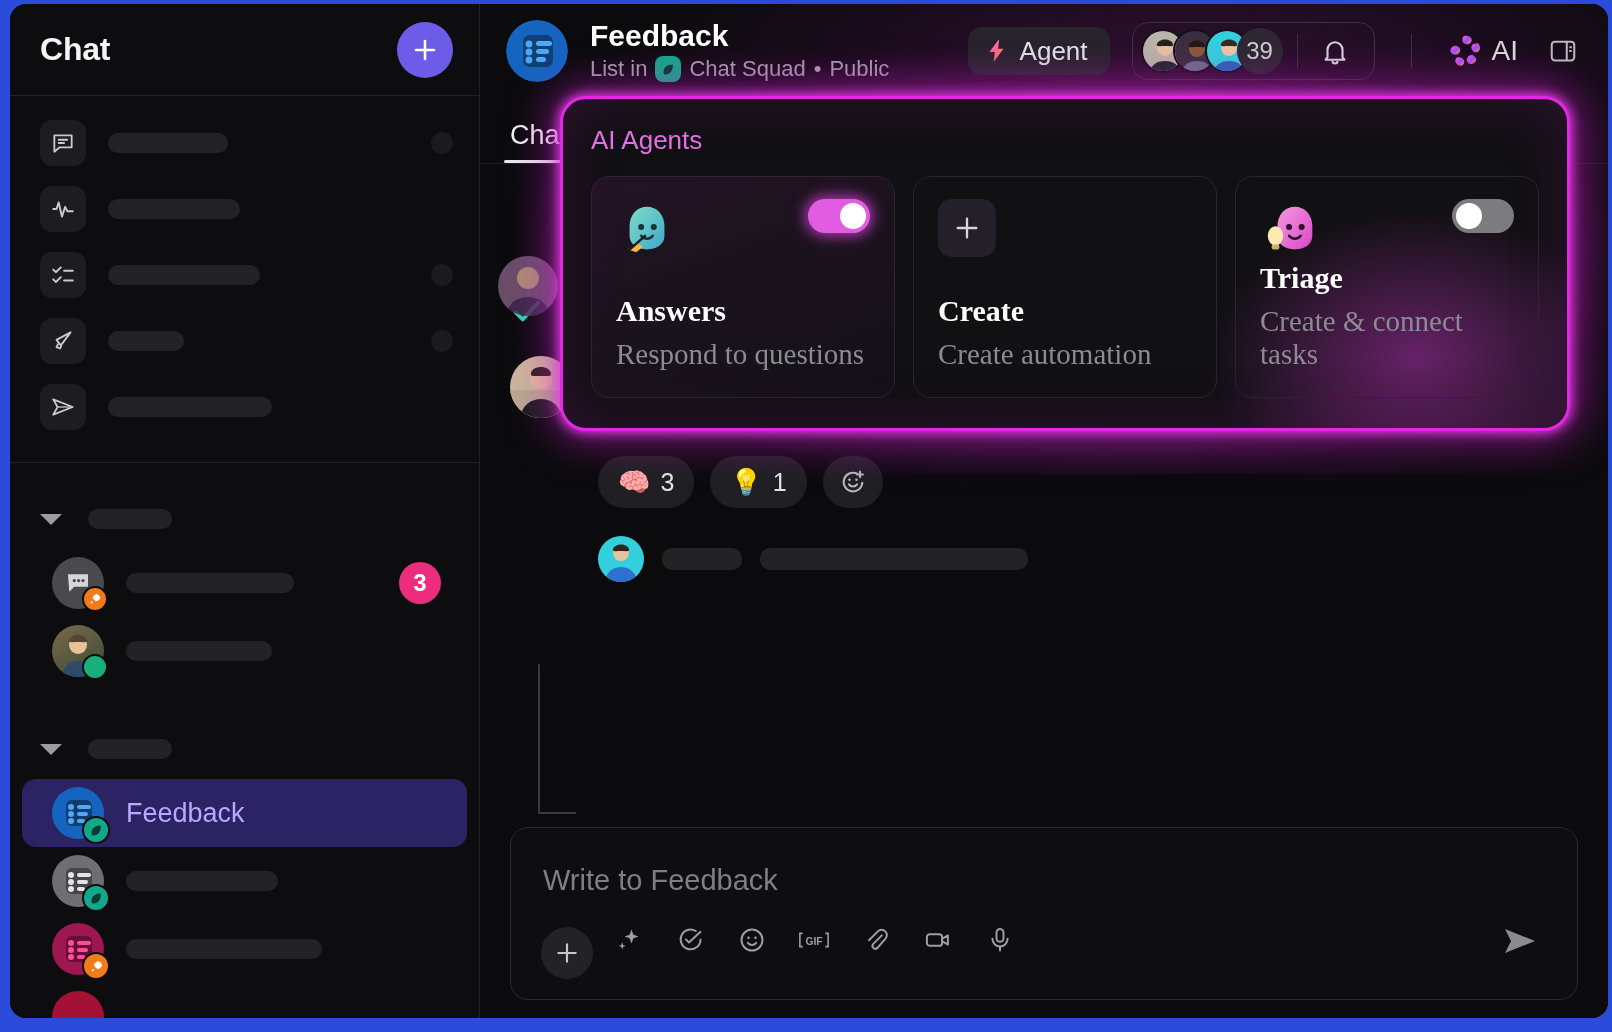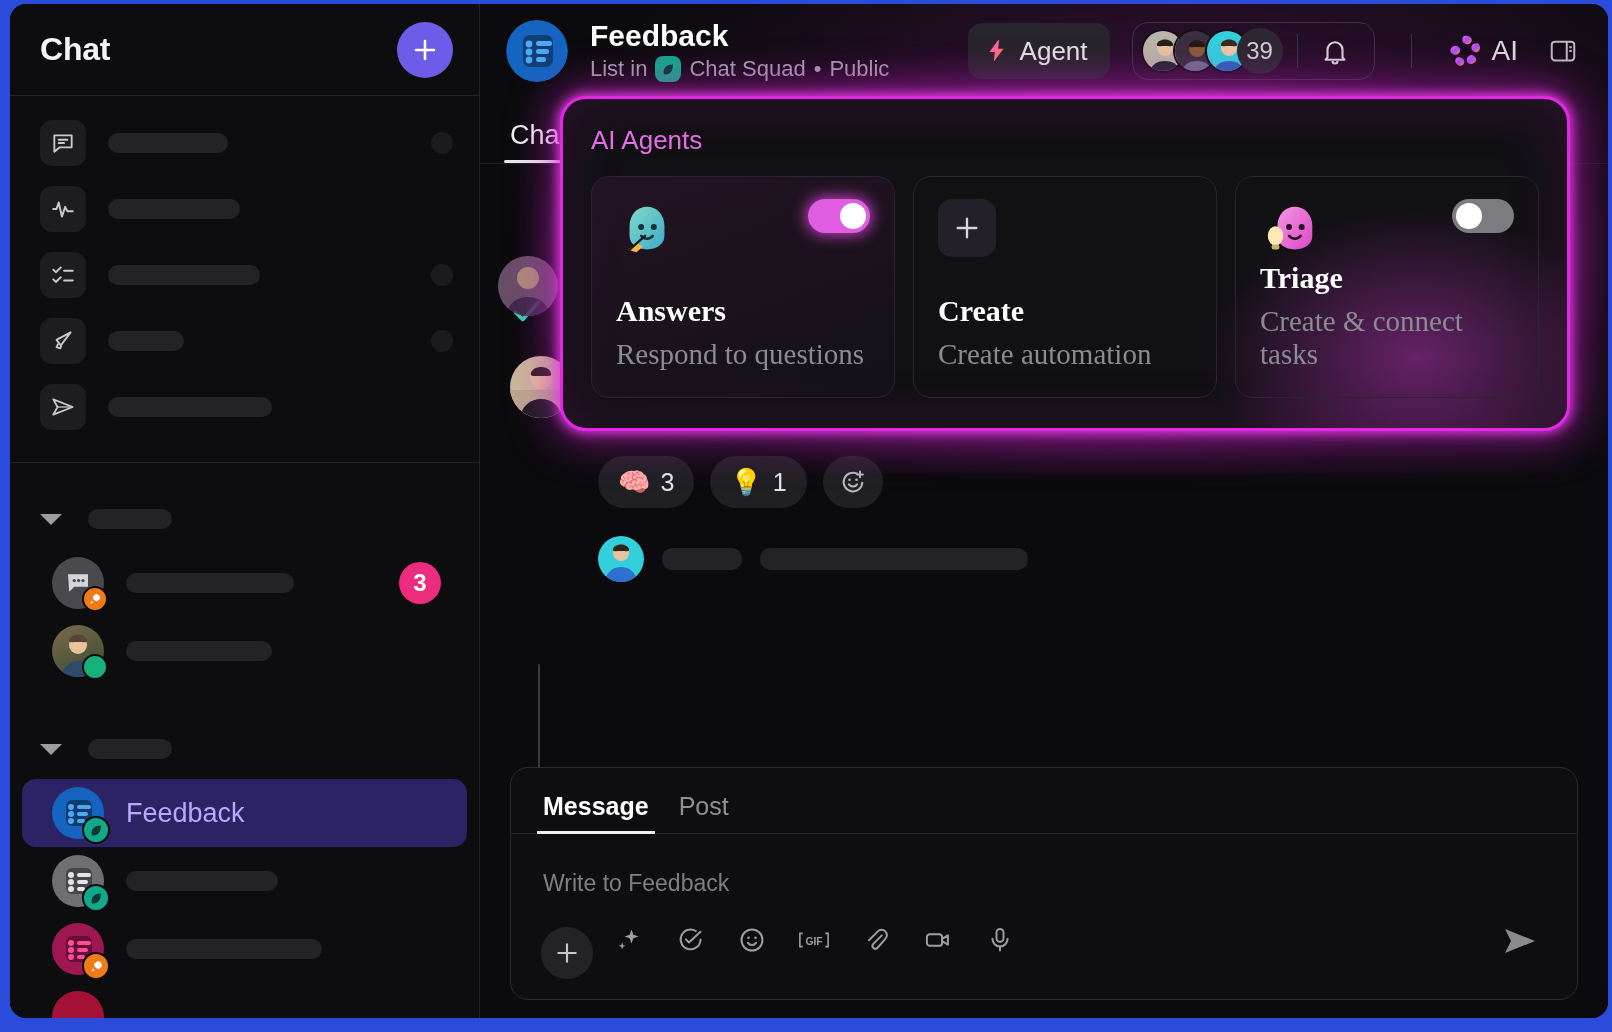--- a/index.html
+++ b/index.html
@@ -103,21 +103,21 @@
     position: relative; z-index: 3;
   }
   .list-ico { width: 62px; height: 62px; flex: 0 0 62px; border-radius: 50%; overflow: hidden; position: relative; }
   .titles { min-width: 0; }
   .t-main { font-size: 30px; font-weight: bold; color: #fff; line-height: 1.08; }
   .t-sub { font-size: 22px; color: #a89bb0; display: flex; align-items: center; gap: 8px; margin-top: 4px; white-space: nowrap; }
   .t-sub .leafchip { width: 26px; height: 26px; border-radius: 8px; background: #12a88a; display: flex; align-items: center; justify-content: center; }
   .spacer { flex: 1; }
 
   .agent-btn {
-    height: 56px; border-radius: 14px; background: #28242c;
+    height: 48px; border-radius: 14px; background: #28242c;
     display: flex; align-items: center; gap: 10px; padding: 0 22px 0 16px;
     cursor: pointer;
   }
   .agent-btn span { font-size: 26px; color: #e2e2e6; }
 
   .people-box {
     height: 58px; border: 1px solid #3a3440; border-radius: 16px;
     display: flex; align-items: center; padding: 0 16px 0 8px; gap: 0;
   }
   .stack { display: flex; align-items: center; }
@@ -163,21 +163,21 @@
 
   
   .composer {
     margin: 0 30px 18px 30px; border: 1px solid #2c2c30; border-radius: 18px;
     background: #0e0e10; overflow: hidden; flex: 0 0 auto;
   }
   .comp-tabs { height: 66px; display: flex; align-items: flex-end; gap: 30px; padding: 0 32px; border-bottom: 1px solid #242428; }
   .comp-tab { font-size: 25px; color: #8f8f98; padding-bottom: 12px; position: relative; cursor: pointer; }
   .comp-tab.active { color: #fff; font-weight: bold; }
   .comp-tab.active::after { content: ""; position: absolute; left: -6px; right: -6px; bottom: -1px; height: 3px; background: #f0f0f4; }
-  .comp-input { padding: 36px 32px 10px 32px; font-size: 23px; color: #7e7e87; cursor: text; }
+  .comp-input { padding: 36px 32px 10px 32px; font-size: 29px; color: #7e7e87; cursor: text; }
   .comp-tools { height: 92px; display: flex; align-items: center; gap: 8px; padding: 0 30px; }
   .plus-circle { width: 52px; height: 52px; border-radius: 50%; background: #232327; display: flex; align-items: center; justify-content: center; cursor: pointer; }
   .tool { width: 54px; height: 54px; display: flex; justify-content: center; cursor: pointer; }
 
   
   .popup-wrap { position: absolute; left: 80px; top: 92px; width: 1010px; z-index: 20; }
   .popup-glow {
     position: absolute; inset: -26px; border-radius: 46px;
     background: radial-gradient(ellipse at 50% 50%, rgba(226,40,226,.55), rgba(180,30,180,.18) 58%, rgba(0,0,0,0) 76%);
     filter: blur(16px); pointer-events: none;
@@ -596,24 +596,20 @@
                 <path d="M7 46c1-11 9-15 16-15s15 4 16 15z" fill="#2f6fd0"></path>
                 <path d="M15 13c2-6 14-6 16 0 1 3-2 2-8 2s-9 1-8-2z" fill="#342318"></path>
               </svg>
         </div>
         <div class="skel" style="width:80px;height:22px"></div>
         <div class="skel" style="width:268px;height:22px"></div>
       </div>
     </div>
 
     <div class="composer">
-      <div class="comp-tabs">
-        <div class="comp-tab active">Message</div>
-        <div class="comp-tab">Post</div>
-      </div>
       <div class="comp-input">Write to Feedback</div>
       <div class="comp-tools">
         <div class="plus-circle">
           <svg width="26" height="26" viewBox="0 0 24 24">
                 <path d="M12 4v16M4 12h16" stroke="#c6c6cc" stroke-width="2" stroke-linecap="round"></path>
               </svg>
         </div>
         <div class="tool">
           <svg width="28" height="28" viewBox="0 0 24 24" fill="#9d9da5">
                 <path d="M15 3l1.6 4.4L21 9l-4.4 1.6L15 15l-1.6-4.4L9 9l4.4-1.6z"></path>

